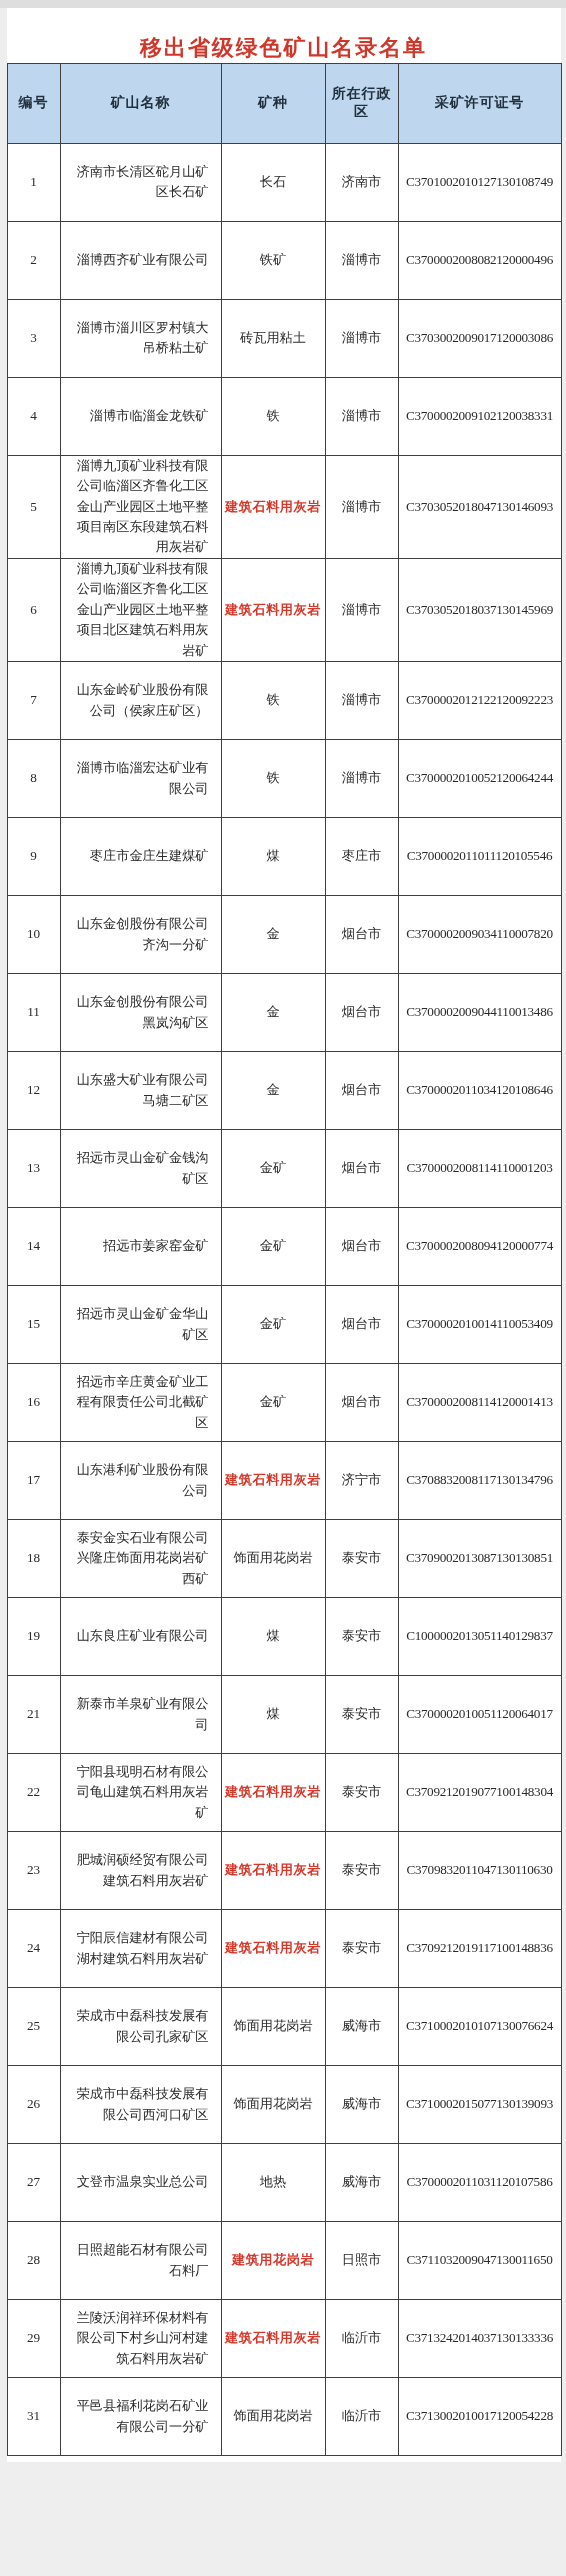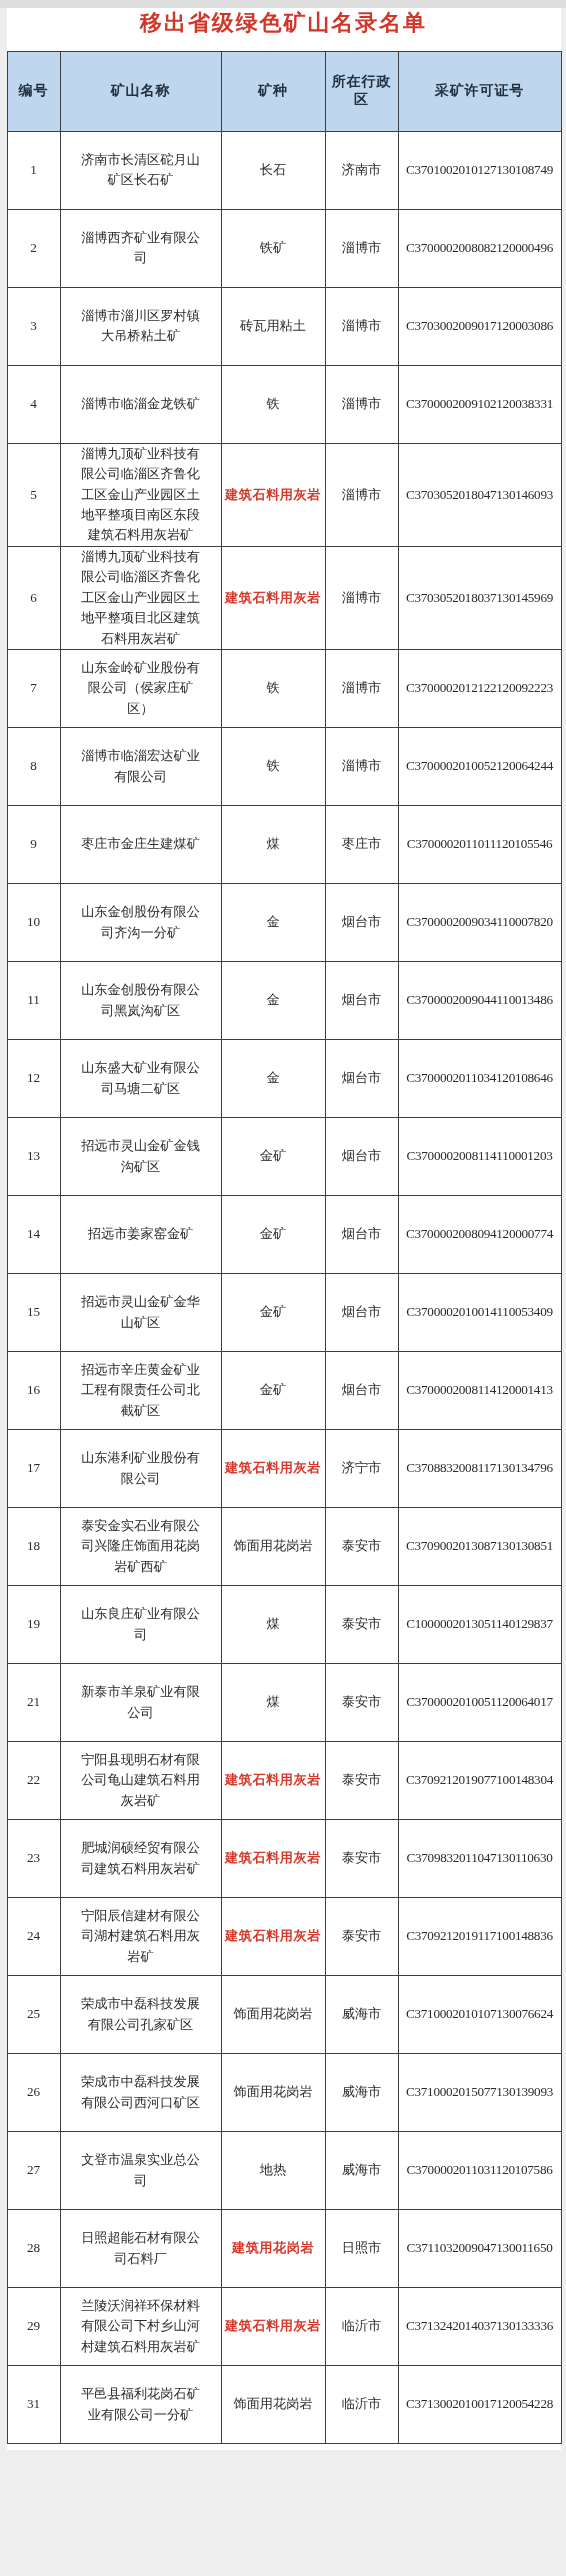--- a/index.html
+++ b/index.html
@@ -18,23 +18,23 @@
     color:var(--text);
   }
   .top-strip{height:7.6px;background:#dedede;width:567px;}
   .sheet{
     width:554px;
     margin:0 auto;
     background:#ffffff;
     padding-bottom:5.7px;
   }
   .title-band{
-    height:43px;
+    height:55px;
     display:flex;
-    align-items:flex-start;
+    align-items:flex-end;
     justify-content:center;
   }
   .doc-title{
     font-size:22px;
     font-weight:bold;
     color:var(--title-red);
     letter-spacing:1.9px;
     font-family:"Liberation Serif","DejaVu Serif",serif;
   }
   table.mine-table{
@@ -61,21 +61,21 @@
   .mine-table tbody td{
     height:78px;
     font-size:13.2px;
     line-height:1.55;
     background:#ffffff;
   }
   td.c-no{
     font-size:12.3px;
     font-family:"Liberation Serif","DejaVu Serif",serif;
   }
-  td.c-name{padding:0 19px;}
+  td.c-name{padding:0 12px;text-align:right;}
   td.c-mineral{padding:0 2px;}
   td.c-mineral.red{
     color:var(--mineral-red);
     font-weight:bold;
     letter-spacing:0.5px;
   }
   td.c-region{padding:0 1.9px;margin-left:28px;}
   td.c-license{
     padding:0 3px;
     font-size:13.7px;

